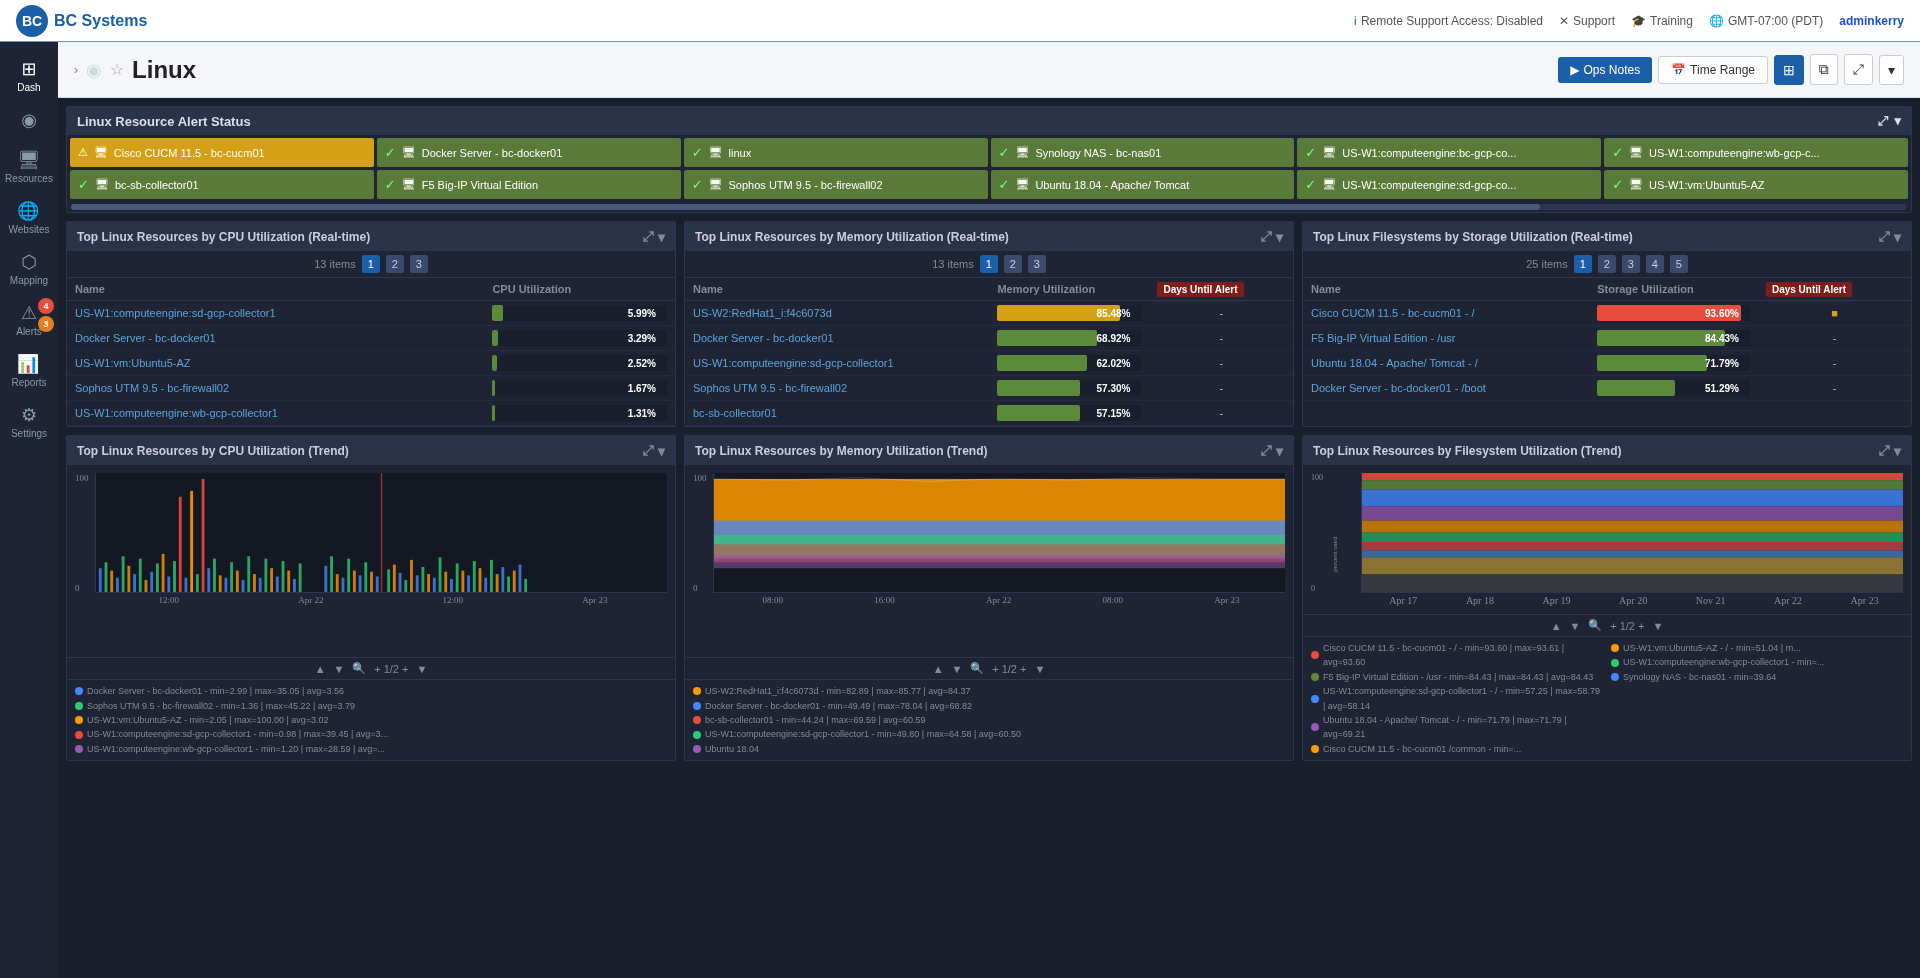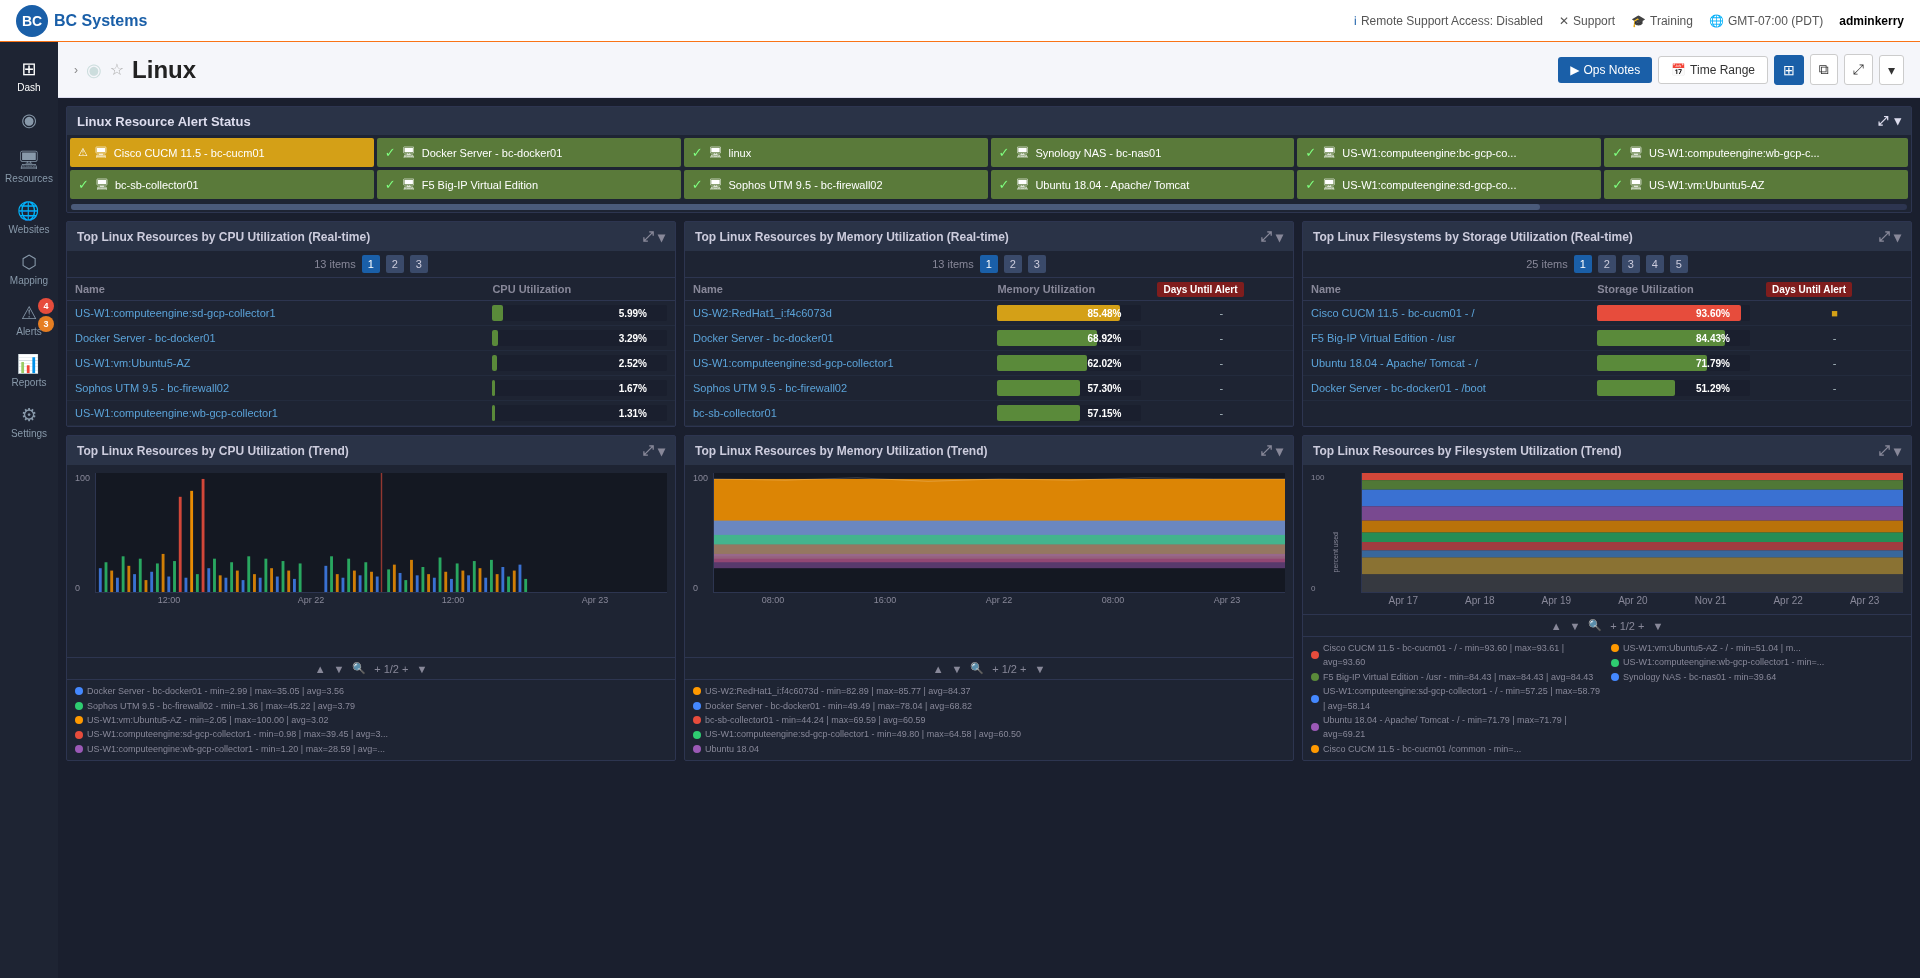--- a/index.html
+++ b/index.html
@@ -211,21 +211,21 @@
       align-items: center;
     }
     .bar-fill {
       height: 100%;
       border-radius: 2px;
       position: absolute;
       left: 0; top: 0;
     }
     .bar-label {
       position: absolute;
-      right: 20px;
+      right: 11px;
       font-size: 10px;
       color: #fff;
       font-weight: 600;
       z-index: 1;
     }
 
     .days-alert-badge {
       background: #7f1d1d;
       color: white;
       padding: 2px 6px;
@@ -233,20 +233,21 @@
       font-size: 10px;
       font-weight: 600;
     }
 
     
     .trend-widget { min-height: 200px; }
     .chart-area {
       padding: 8px;
       flex: 1;
       position: relative;
+      font-family: Liberation Serif, serif;
     }
     .chart-legend {
       padding: 4px 8px;
       font-size: 9px;
       color: #889;
       line-height: 1.6;
       border-top: 1px solid #2d3550;
     }
     .legend-item { display: flex; align-items: center; gap: 4px; }
     .legend-dot { width: 8px; height: 8px; border-radius: 50%; flex-shrink: 0; }
@@ -284,21 +285,21 @@
       <span>Support</span>
     </span>
     <span style="cursor:pointer">
       <span>🎓</span>
       <span>Training</span>
     </span>
     <span>
       <span>🌐</span>
       <span>GMT-07:00 (PDT)</span>
     </span>
-    <span style="cursor:pointer; color:#000000; font-weight:600">adminkerry</span>
+    <span style="cursor:pointer; color:#1d4ed8; font-weight:600">adminkerry</span>
   </div>
 </div>
 
 <div class="sidebar">
   <div class="sidebar-item active">
     <span class="icon">⊞</span>
     <span>Dash</span>
   </div>
   <div class="sidebar-item">
     <span class="icon">◉</span>

